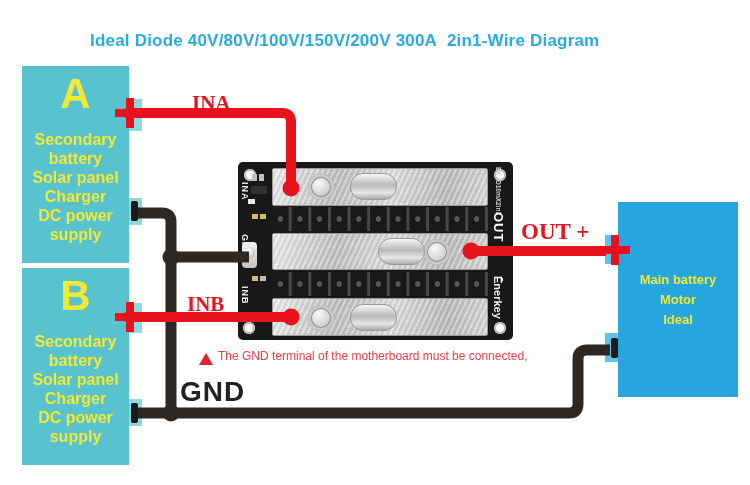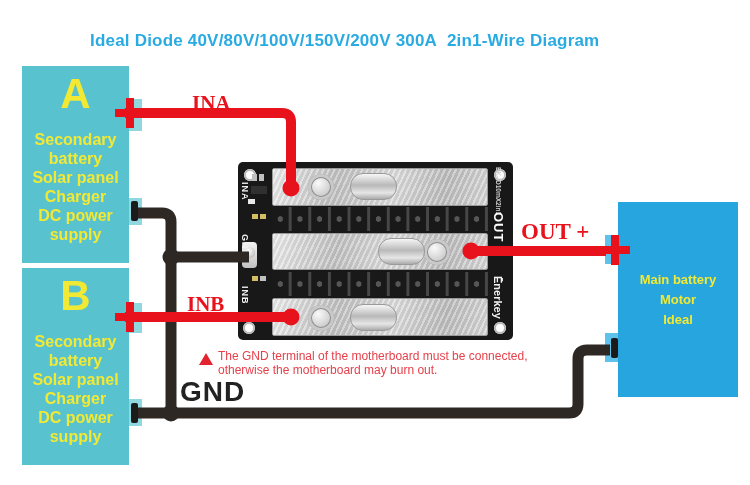--- a/index.html
+++ b/index.html
@@ -177,16 +177,15 @@
   </svg>
 
   <div class="abs wlabel" style="left:192px;top:91px;font-size:21px;">INA</div>
   <div class="abs wlabel" style="left:187px;top:292px;font-size:21px;">INB</div>
   <div class="abs wlabel" style="left:521px;top:219px;font-size:23px;">OUT +</div>
   <div class="abs gndlabel" style="left:180px;top:376px;">GND</div>
 
   <div class="abs warn-tri" style="left:199px;top:353px;"></div>
   <div class="abs warn-text" style="left:218px;top:350px;">
     <div>The GND terminal of the motherboard must be connected,</div>
-    <div>otherwise the motherboard may burn out.</div>
   </div>
 
 </div>
 
 </body></html>

